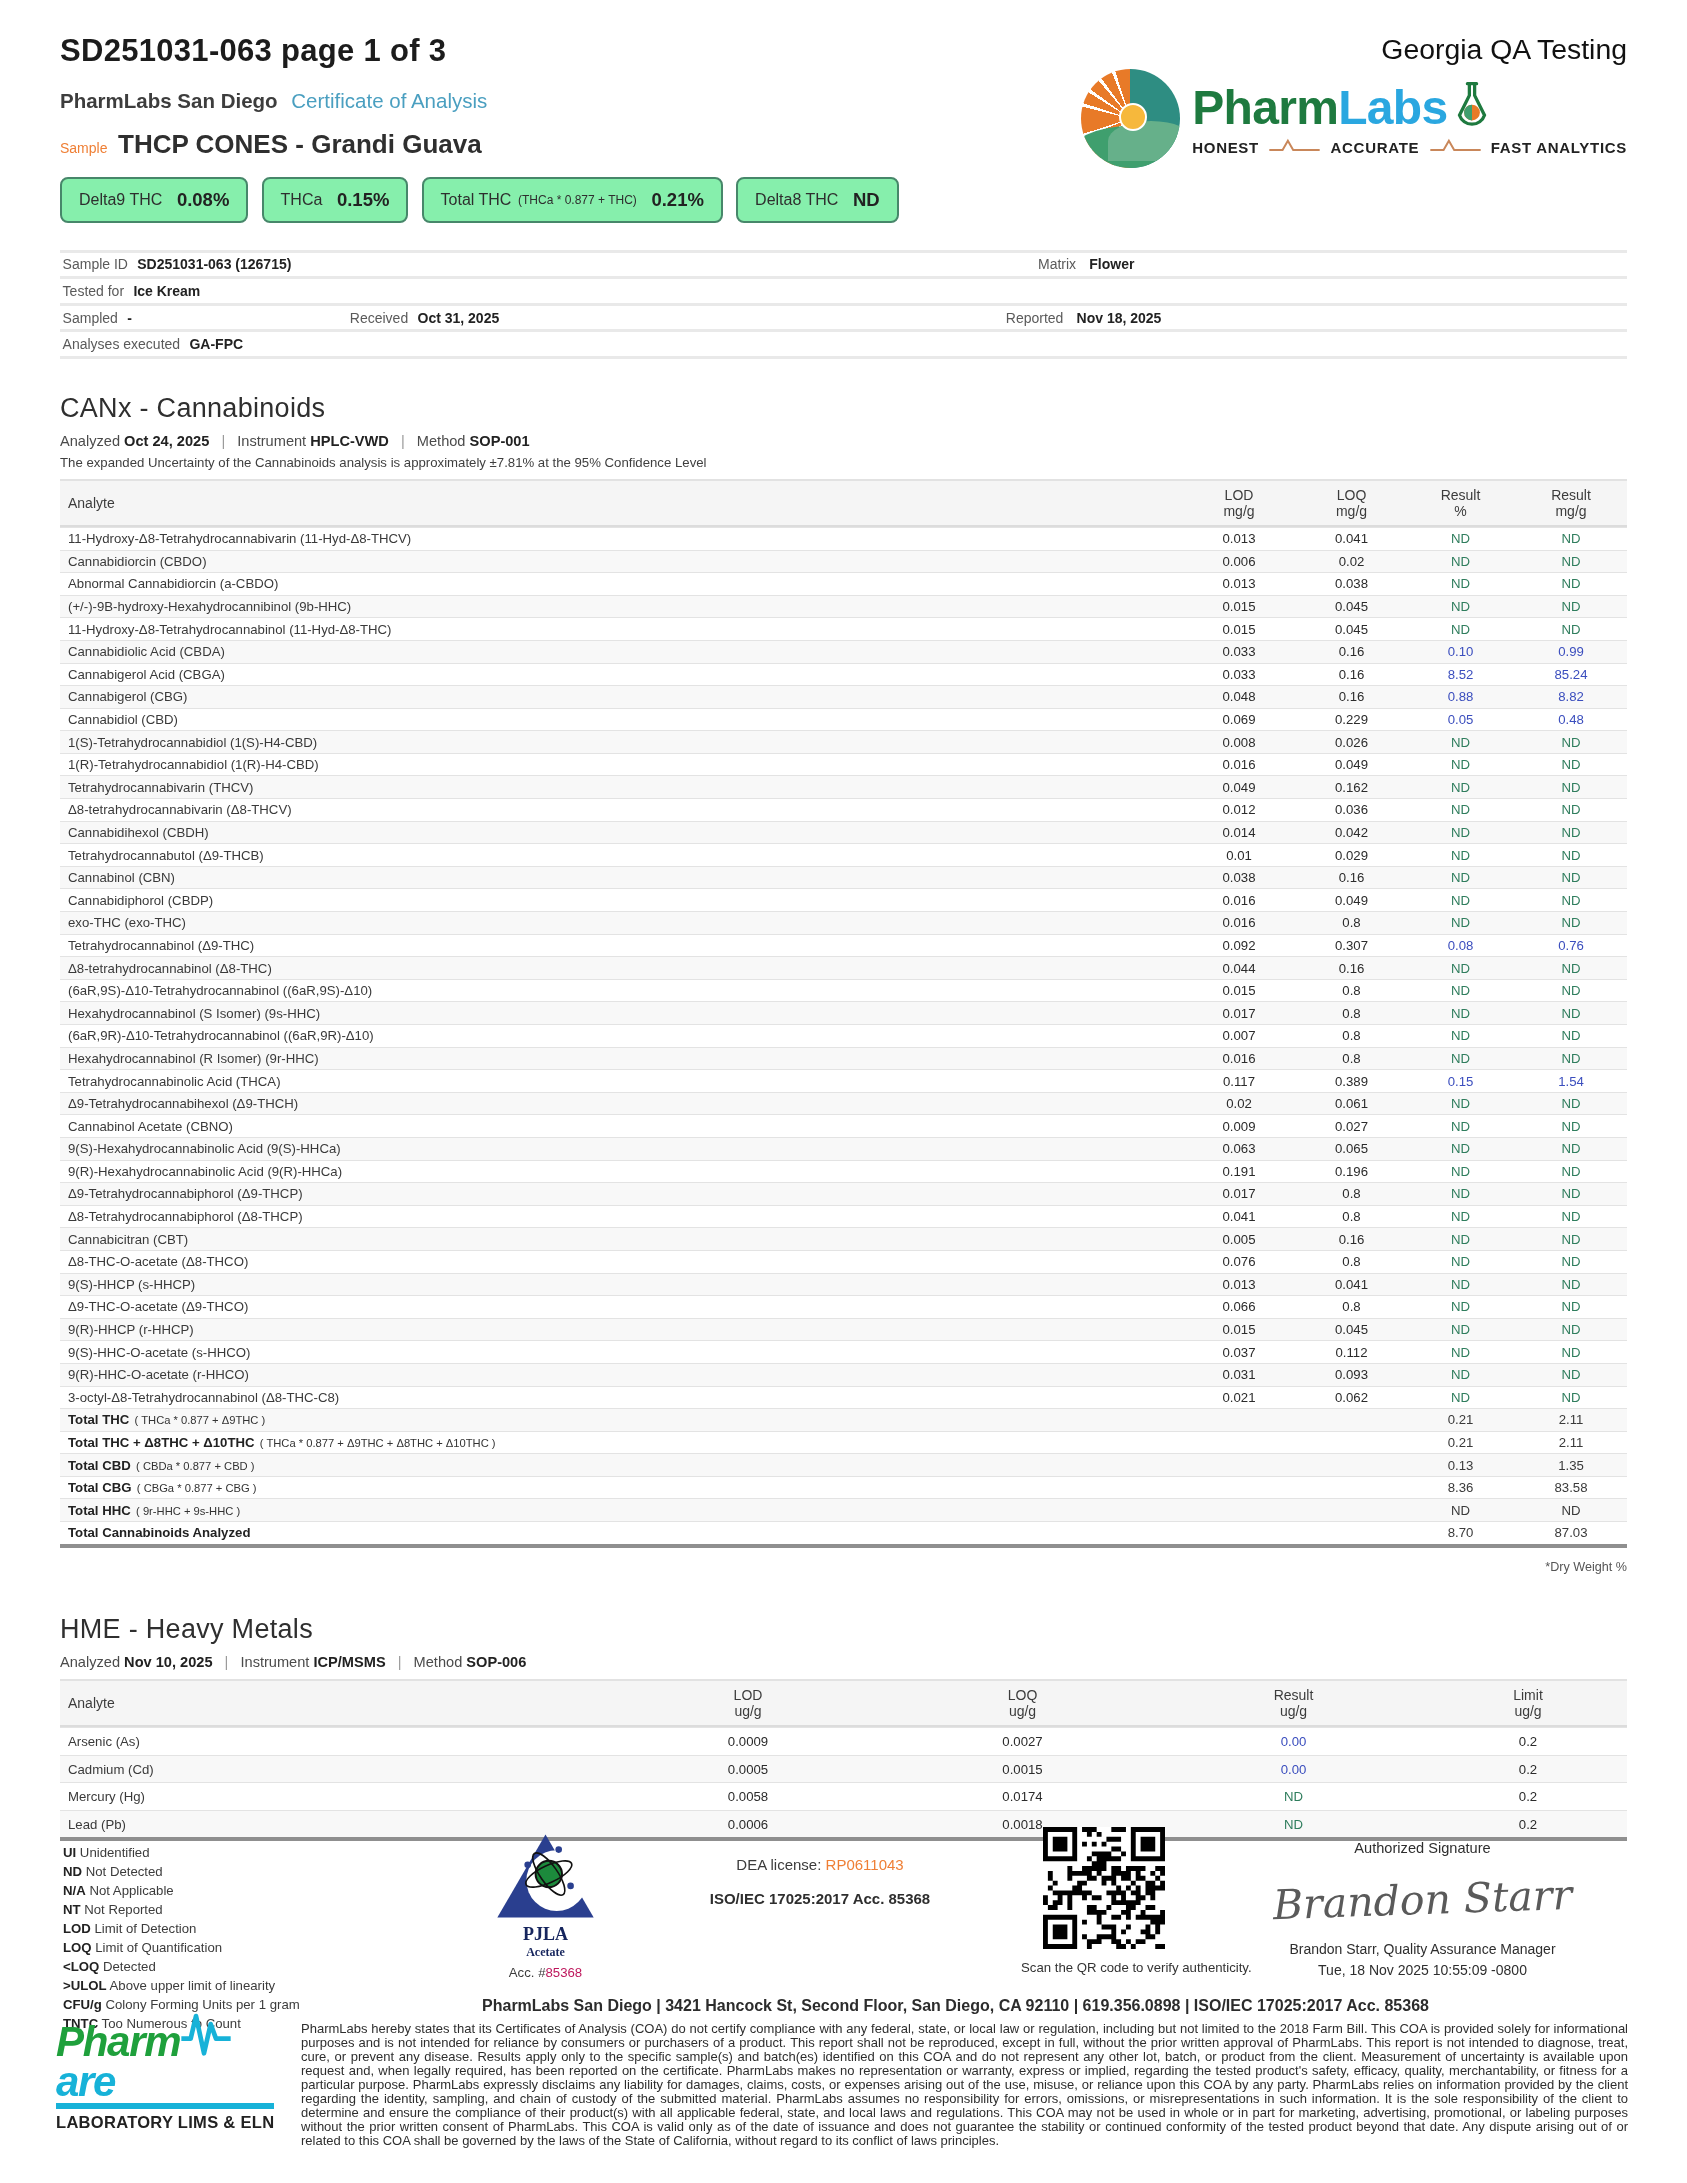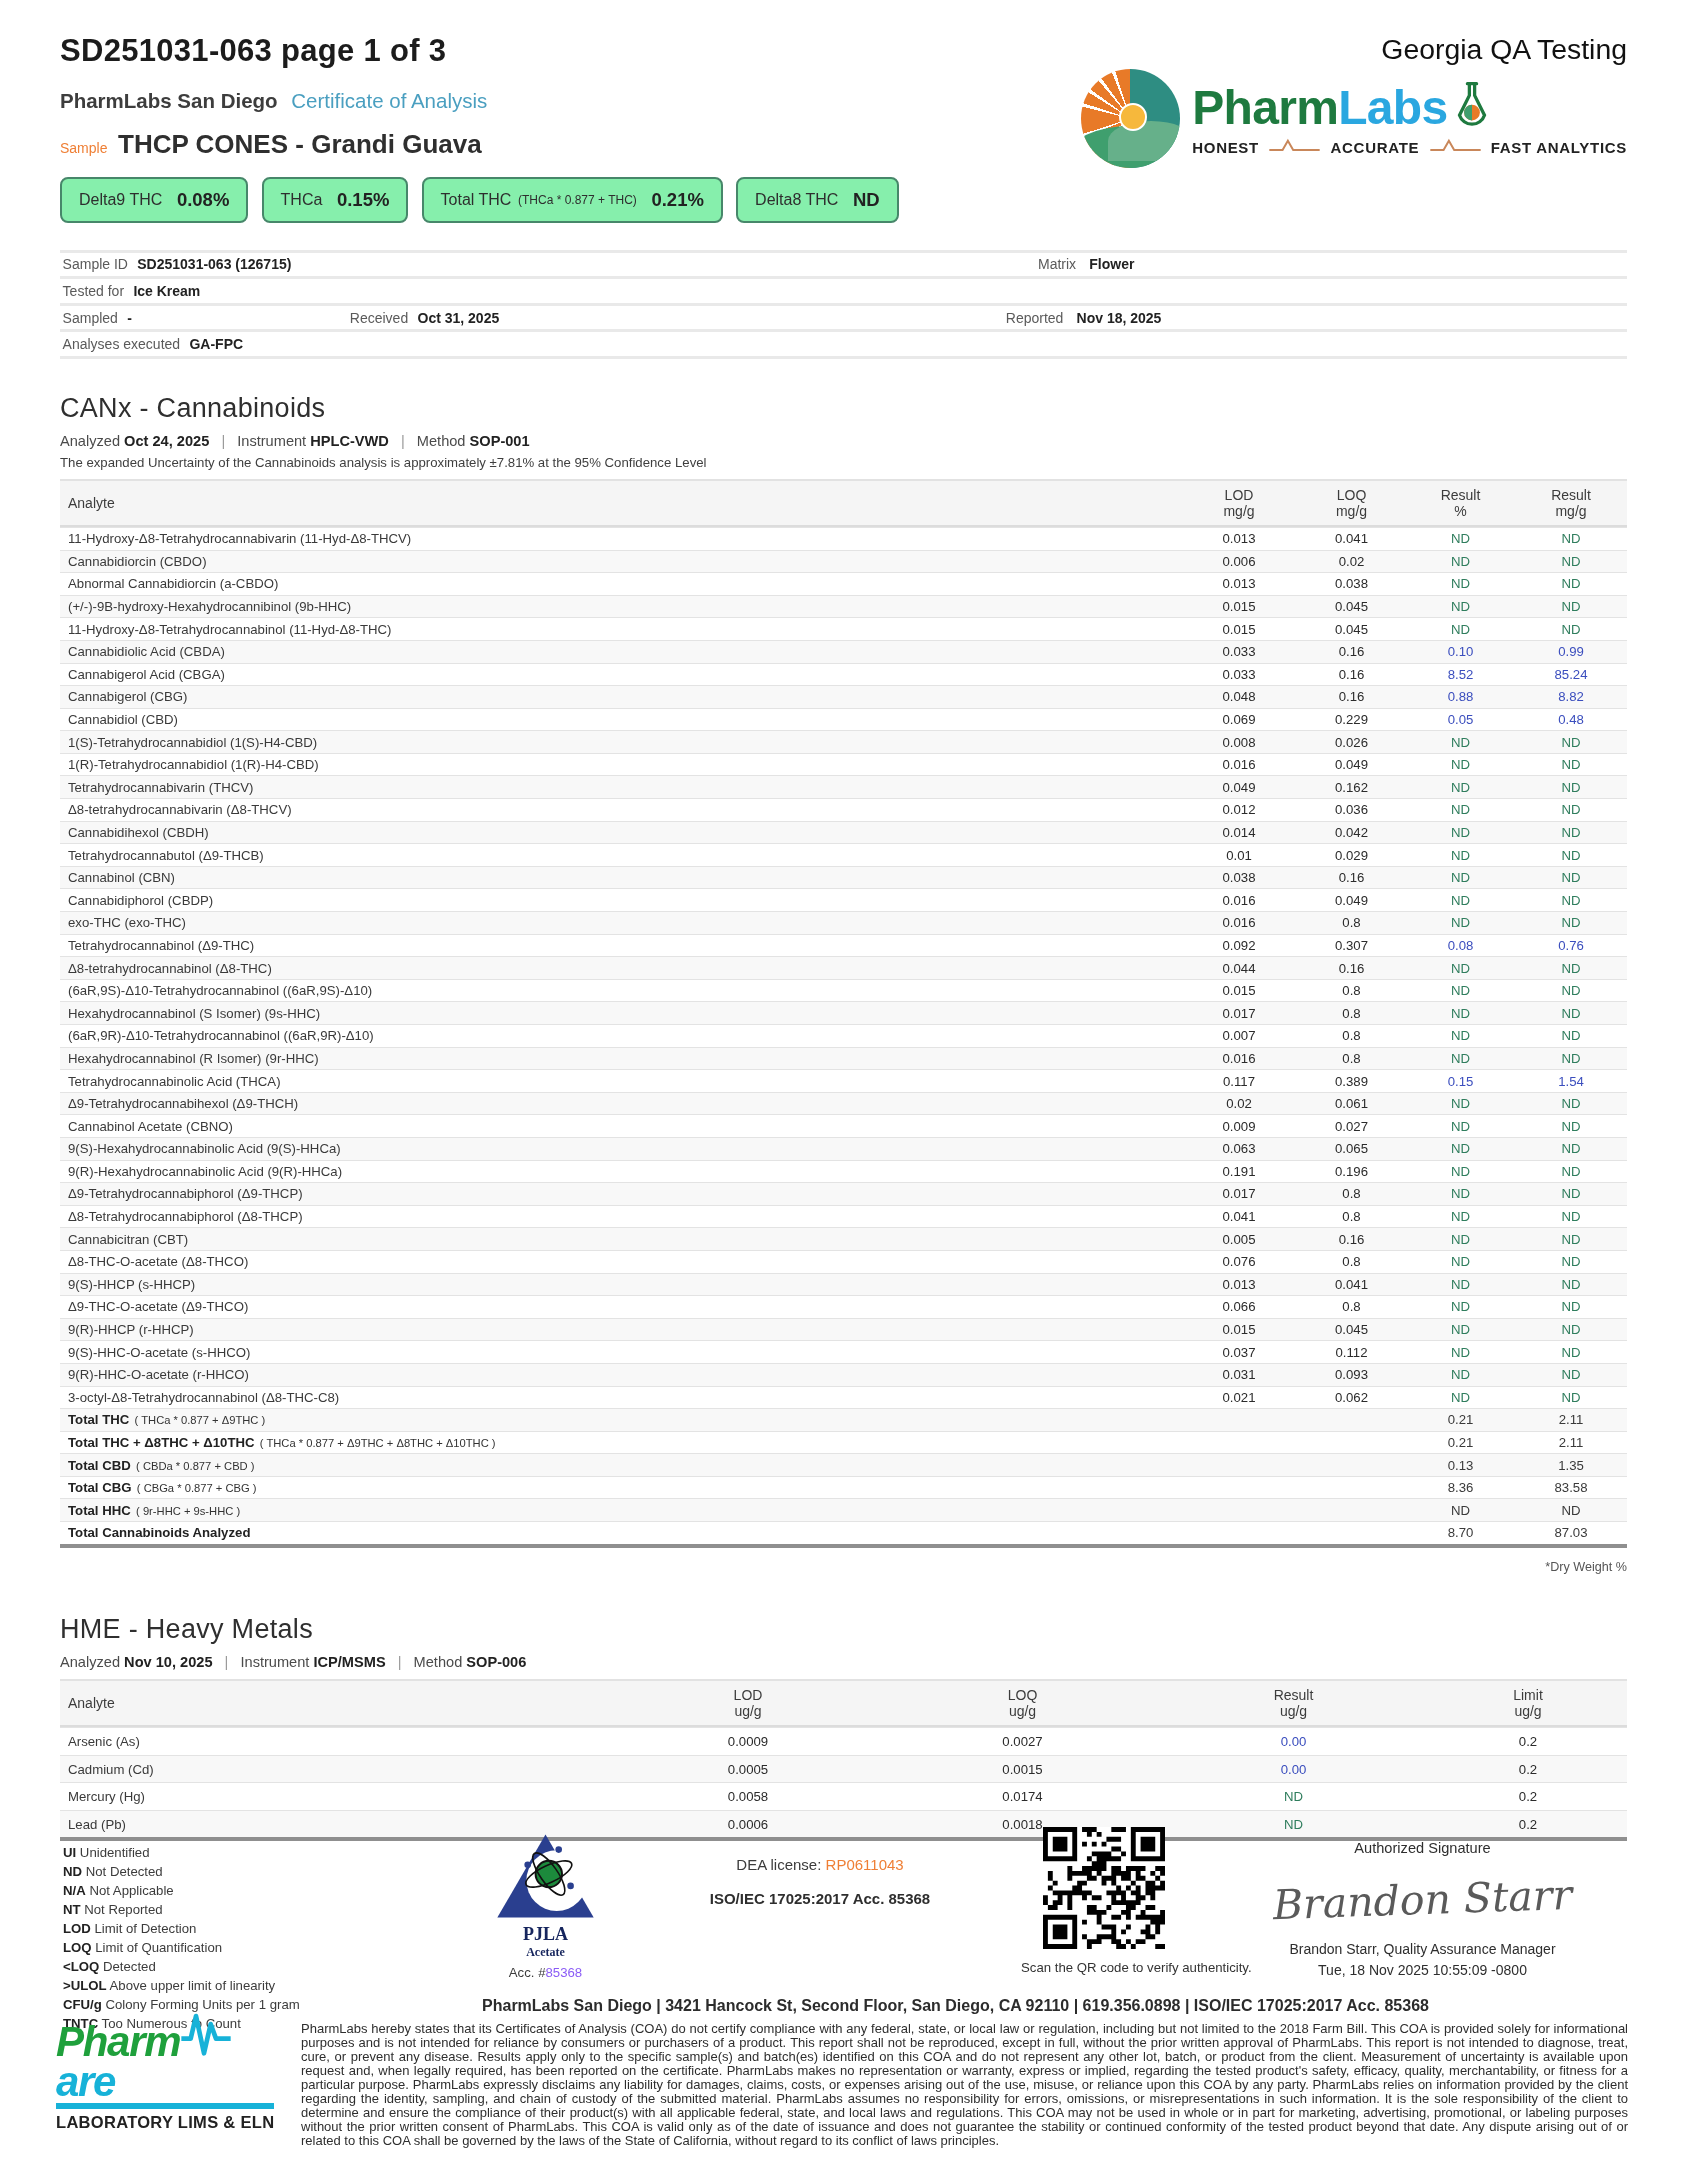--- a/index.html
+++ b/index.html
@@ -68,21 +68,21 @@
 
   
   .footer{position:absolute;left:0;top:1820px;width:1687px;height:387px;}
   .legend{position:absolute;left:63px;top:23px;font-size:13.2px;line-height:19px;color:#3c3c3c;}
   .legend b{color:#222;}
 
   .pjla{position:absolute;left:486px;top:13.2px;width:119px;text-align:center;}
   .pjla-name{font-family:"Liberation Serif",serif;font-weight:bold;font-size:18px;color:#16255d;margin-top:2.6px;}
   .pjla-sub{font-family:"Liberation Serif",serif;font-weight:bold;font-size:12px;color:#16255d;}
   .pjla-acc{font-size:13.2px;color:#3c3c3c;margin-top:5.3px;}
-  .pjla-acc .accnum{color:#8b5cf6;}
+  .pjla-acc .accnum{color:#be185d;}
 
   .dea{position:absolute;left:681px;top:36px;width:278px;text-align:center;font-size:15px;color:#3c3c3c;}
   .dea .dealic{color:#ef7f35;}
   .iso-line{margin-top:17px;font-weight:bold;color:#2e2e2e;}
 
   .qrblock{position:absolute;left:1021px;top:0px;width:165px;text-align:center;}
   .qr{width:122px;height:122px;margin:6.6px auto 0 auto;background:#fff;}
   .qr-caption{margin-top:9.3px;font-size:13.2px;color:#333;white-space:nowrap;}
 
   .sig{position:absolute;left:1257px;top:20px;width:331px;text-align:center;}

